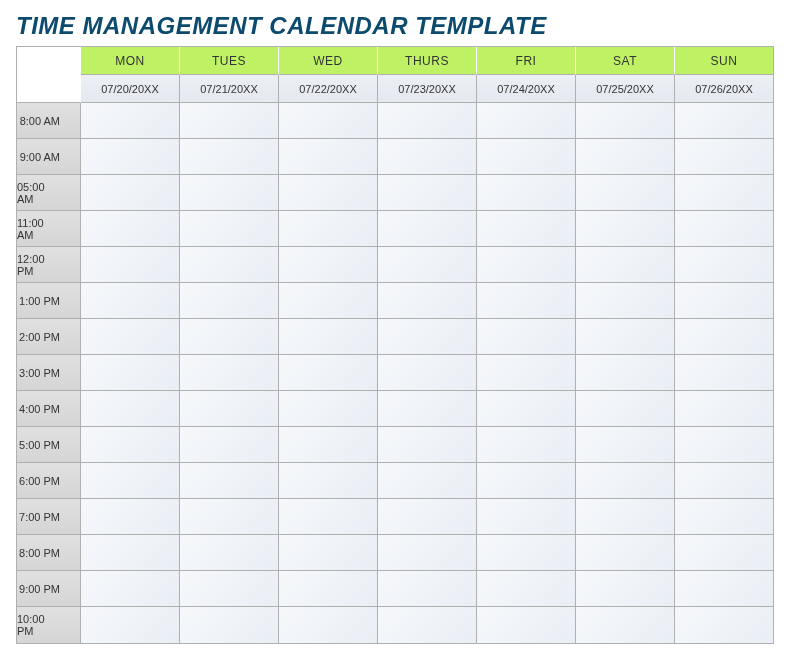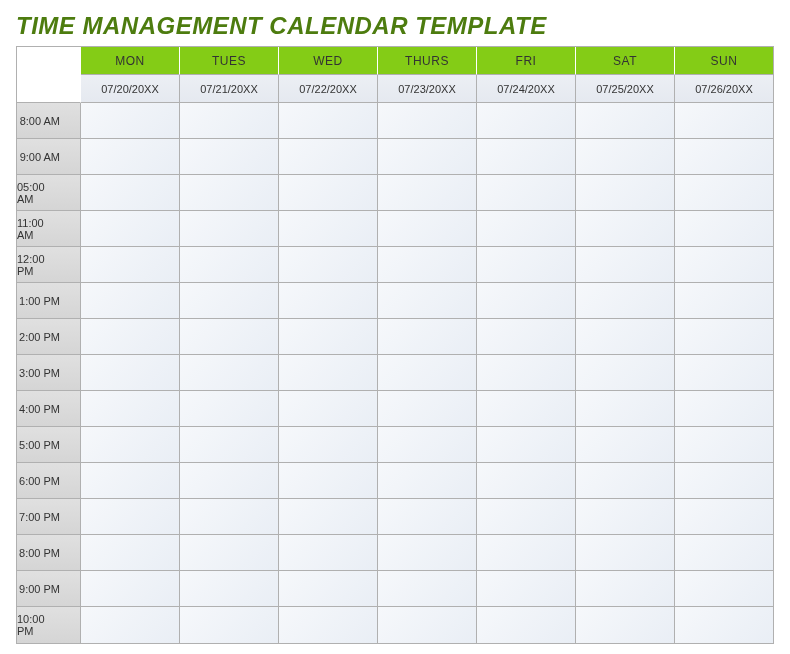--- a/index.html
+++ b/index.html
@@ -4,21 +4,21 @@
 <style>
   * { box-sizing: border-box; margin: 0; padding: 0; }
   body {
     font-family: Arial, Helvetica, sans-serif;
     background: #ffffff;
     width: 790px;
     height: 654px;
     padding: 12px 16px 16px 16px;
   }
   .title {
-    color: #4d7c0f;
+    color: #0c4a6e;
     font-size: 24px;
     font-weight: 800;
     letter-spacing: 0.5px;
     margin-bottom: 6px;
     font-style: italic;
   }
   .calendar {
     border: 1px solid #b0b0b0;
     width: 758px;
   }
@@ -48,21 +48,21 @@
     font-size: 11px;
   }
   .timecol.headercell {
     background: #ffffff;
   }
   .daycol {
     flex: 1 1 0;
     min-width: 0;
   }
   .header1 .daycol {
-    background: #84cc16;
+    background: #bef264;
     font-size: 12px;
     font-weight: 400;
     letter-spacing: 0.5px;
     border-right: 1px solid #fff;
   }
   .header1 .daycol:last-child { border-right: none; }
   .header2 .daycol {
     background: linear-gradient(180deg, #eceff4 0%, #e5e9f0 100%);
     font-size: 11px;
   }

